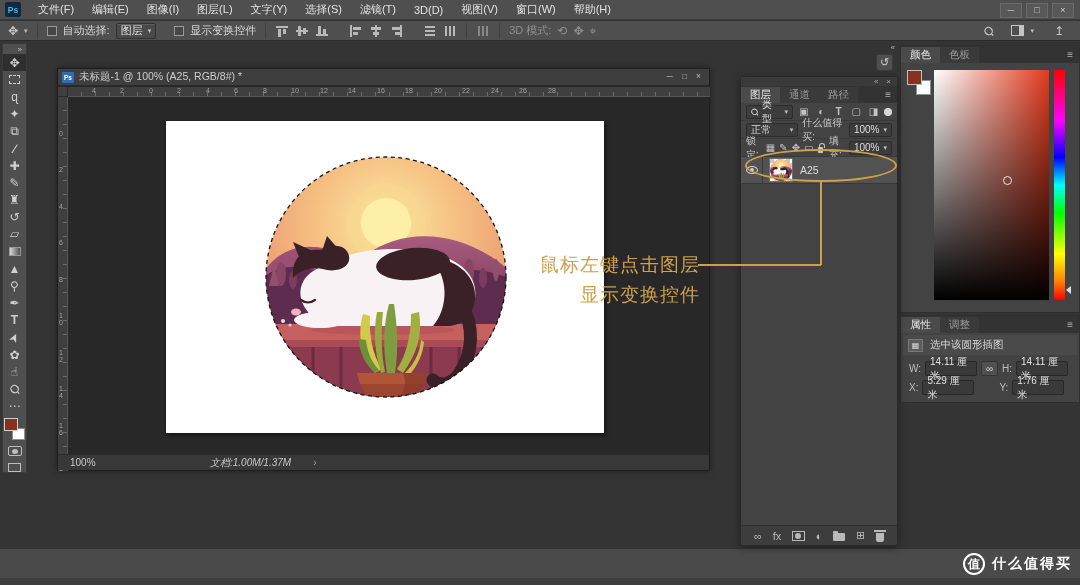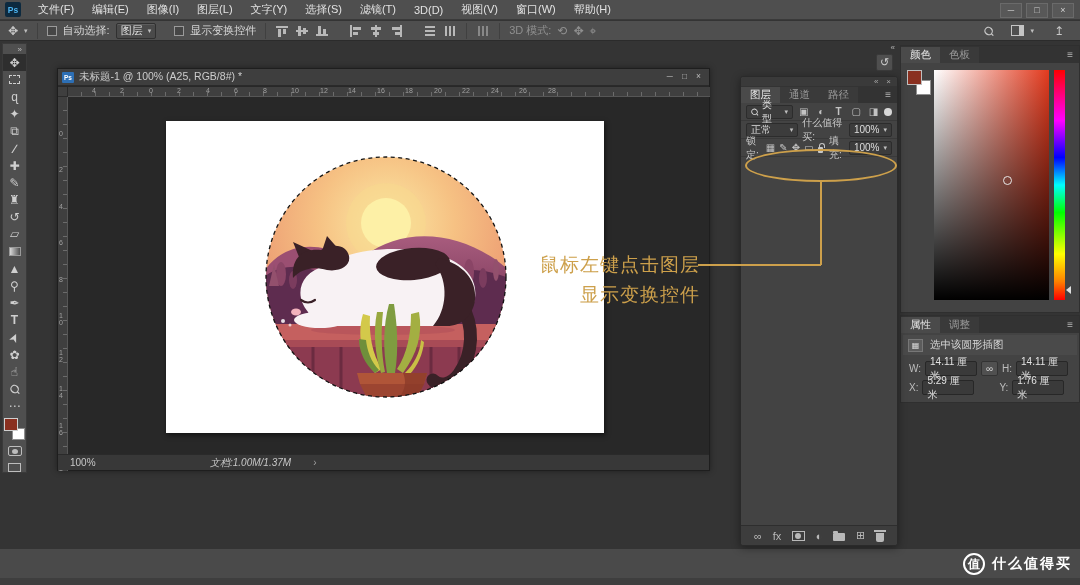--- a/index.html
+++ b/index.html
@@ -446,20 +446,31 @@
     <span class="fico" style="width:11px">✎</span>
     <span class="fico" style="width:11px">✥</span>
     <span class="fico" style="width:11px">▭</span>
     <span class="lockicon"></span>
     <span style="margin-left:2px">填充:</span>
     <span class="minidd">
       <span>100%</span>
       <span class="chev">▾</span>
     </span>
   </div>
+  <div class="layerrow sel">
+    <span class="eyebox">
+        <span class="eye"></span>
+      </span>
+    <span class="thumb checker">
+      <svg width="22" height="22" viewBox="0 0 246 246">
+          <use href="#illo"></use>
+        </svg>
+    </span>
+    <span>A25</span>
+  </div>
   <div class="layerspacer"></div>
   <div id="lp-footer">
     <span class="fi">∞</span>
     <span class="fi" style="">fx</span>
     <span class="maskicon"></span>
     <span class="fi">◐</span>
     <span class="foldericon"></span>
     <span class="fi">⊞</span>
     <span class="trashicon"></span>
   </div>

